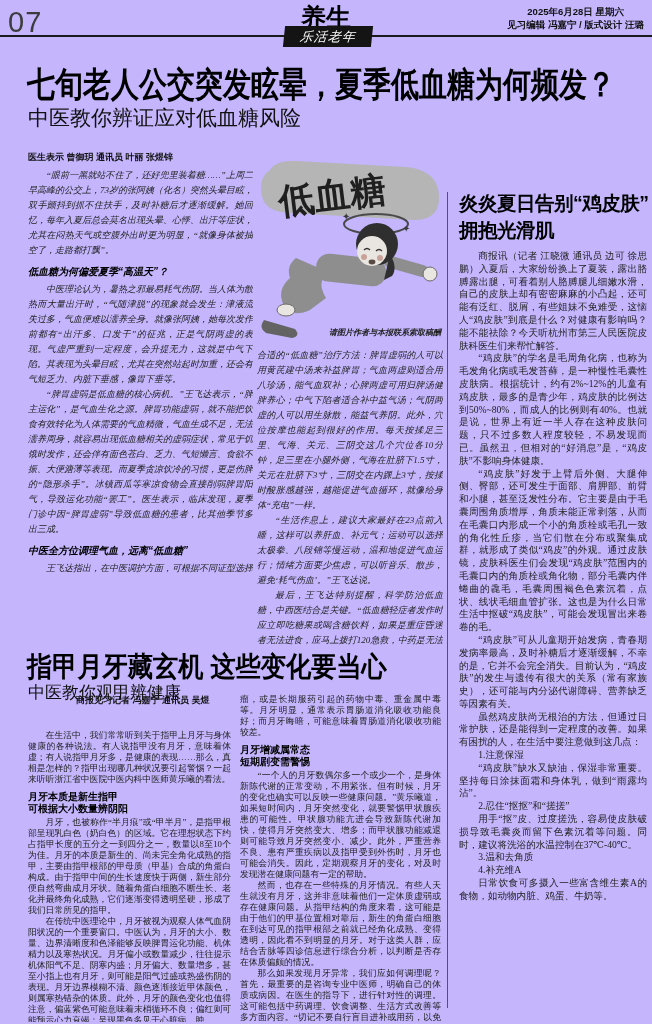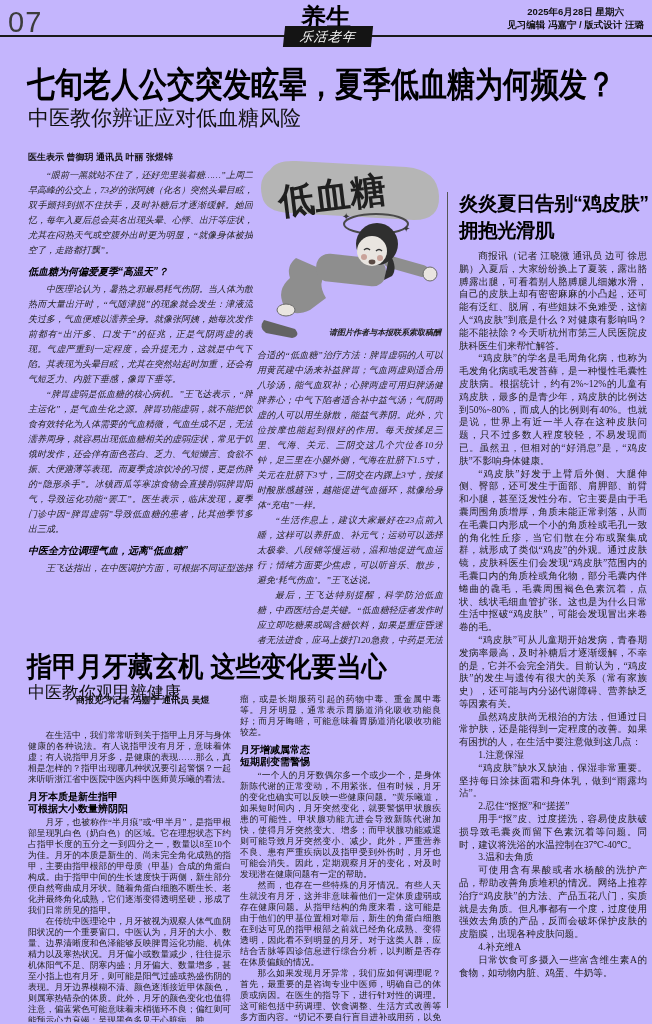--- a/index.html
+++ b/index.html
@@ -189,18 +189,17 @@
       <p class="b-p">商报讯（记者 江晓微 通讯员 边可 徐思鹏）入夏后，大家纷纷换上了夏装，露出胳膊露出腿，可看着别人胳膊腿儿细嫩水滑，自己的皮肤上却有密密麻麻的小凸起，还可能有泛红、脱屑，有些姐妹不免难受，这恼人“鸡皮肤”到底是什么？对健康有影响吗？能不能祛除？今天听杭州市第三人民医院皮肤科医生们来帮忙解答。</p>
       <p class="b-p">“鸡皮肤”的学名是毛周角化病，也称为毛发角化病或毛发苔藓，是一种慢性毛囊性皮肤病。根据统计，约有2%~12%的儿童有鸡皮肤，最多的是青少年，鸡皮肤的比例达到50%~80%，而成人的比例则有40%。也就是说，世界上有近一半人存在这种皮肤问题，只不过多数人程度较轻，不易发现而已。虽然丑，但相对的“好消息”是，“鸡皮肤”不影响身体健康。</p>
       <p class="b-p">“鸡皮肤”好发于上臂后外侧、大腿伸侧、臀部，还可发生于面部、肩胛部、前臂和小腿，甚至泛发性分布。它主要是由于毛囊周围角质增厚，角质未能正常剥落，从而在毛囊口内形成一个小的角质栓或毛孔一致的角化性丘疹，当它们散在分布或聚集成群，就形成了类似“鸡皮”的外观。通过皮肤镜，皮肤科医生们会发现“鸡皮肤”范围内的毛囊口内的角质栓或角化物，部分毛囊内伴蜷曲的毳毛，毛囊周围褐色色素沉着，点状、线状毛细血管扩张。这也是为什么日常生活中抠破“鸡皮肤”，可能会发现冒出来卷卷的毛。</p>
       <p class="b-p">“鸡皮肤”可从儿童期开始发病，青春期发病率最高，及时补糖后才逐渐缓解，不幸的是，它并不会完全消失。目前认为，“鸡皮肤”的发生与遗传有很大的关系（常有家族史），还可能与内分泌代谢障碍、营养缺乏等因素有关。</p>
       <p class="b-p">虽然鸡皮肤尚无根治的方法，但通过日常护肤，还是能得到一定程度的改善。如果有困扰的人，在生活中要注意做到这几点：</p>
       <p class="b-li">1.注意保湿</p>
       <p class="b-p">“鸡皮肤”缺水又缺油，保湿非常重要。坚持每日涂抹面霜和身体乳，做到“雨露均沾”。</p>
       <p class="b-li">2.忍住“抠抠”和“搓搓”</p>
       <p class="b-p">用手“抠”皮、过度搓洗，容易使皮肤破损导致毛囊炎而留下色素沉着等问题。同时，建议将洗浴的水温控制在37℃-40℃。</p>
       <p class="b-li">3.温和去角质</p>
-      <p class="b-p">可使用含有果酸或者水杨酸的洗护产品，帮助改善角质堆积的情况。网络上推荐治疗“鸡皮肤”的方法、产品五花八门，实质就是去角质。但凡事都有一个度，过度使用强效去角质的产品，反而会破坏保护皮肤的皮脂膜，出现各种皮肤问题。</p>
       <p class="b-li">4.补充维A</p>
       <p class="b-p">日常饮食可多摄入一些富含维生素A的食物，如动物内脏、鸡蛋、牛奶等。</p>
     </div>
 
 </div>
 
 </body></html>

